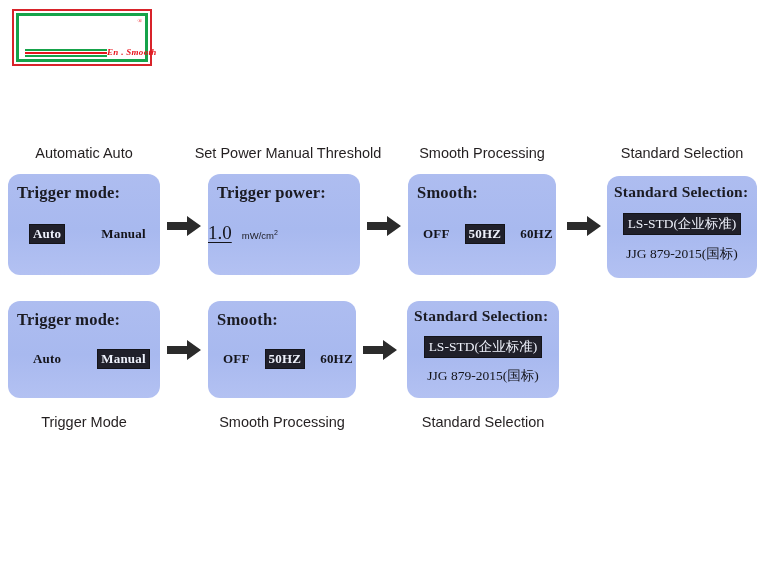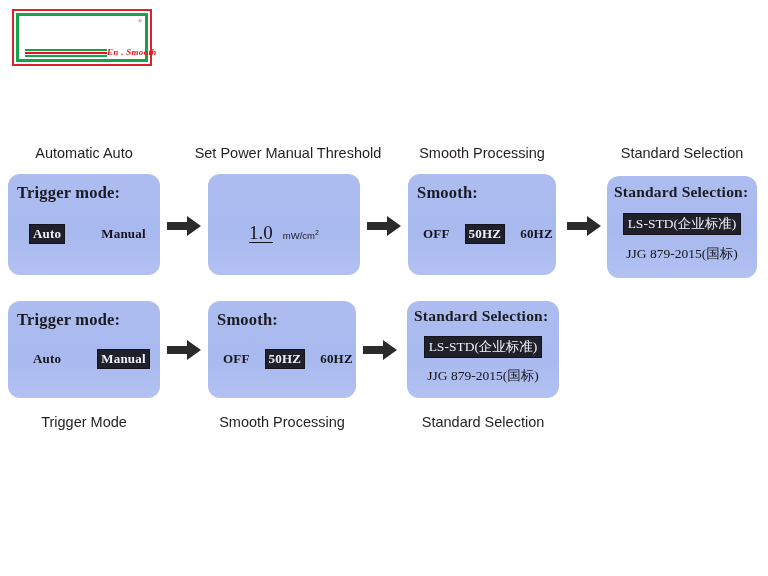--- a/index.html
+++ b/index.html
@@ -131,21 +131,20 @@
     background: #20202a;
     color: #eef1fb;
     box-shadow: 0 0 0 1px #14141a;
   }
   .value-row {
     position: absolute;
     left: 0;
     width: 100%;
     display: flex;
     align-items: baseline;
-    justify-content: center;
     white-space: nowrap;
   }
   .value-num {
     font-family: "Liberation Serif", serif;
     font-size: 19px;
     color: #14141a;
     text-decoration: underline;
     text-underline-offset: 3px;
   }
   .value-unit {
@@ -209,20 +208,21 @@
   </div>
 </div>
 
 <div class="arrow" style="left:166px; top:213px;">
   <svg viewBox="0 0 36 26" width="36" height="26" aria-hidden="true">
     <path d="M1 9 H21 V3 L35 13 L21 23 V17 H1 Z" fill="#2b2b2b"></path>
   </svg>
 </div>
 
 <div class="panel" style="left:208px; top:174px; width:152px; height:101px;">
+  <div class="panel-title" style="top:9px;">Trigger power:</div>
   <div class="value-row" style="top:48px;">
     <span class="value-num">1.0</span>
     <span class="value-unit"><span>mW/cm</span><sup>2</sup></span>
   </div>
 </div>
 
 <div class="arrow" style="left:366px; top:213px;">
   <svg viewBox="0 0 36 26" width="36" height="26" aria-hidden="true">
     <path d="M1 9 H21 V3 L35 13 L21 23 V17 H1 Z" fill="#2b2b2b"></path>
   </svg>

